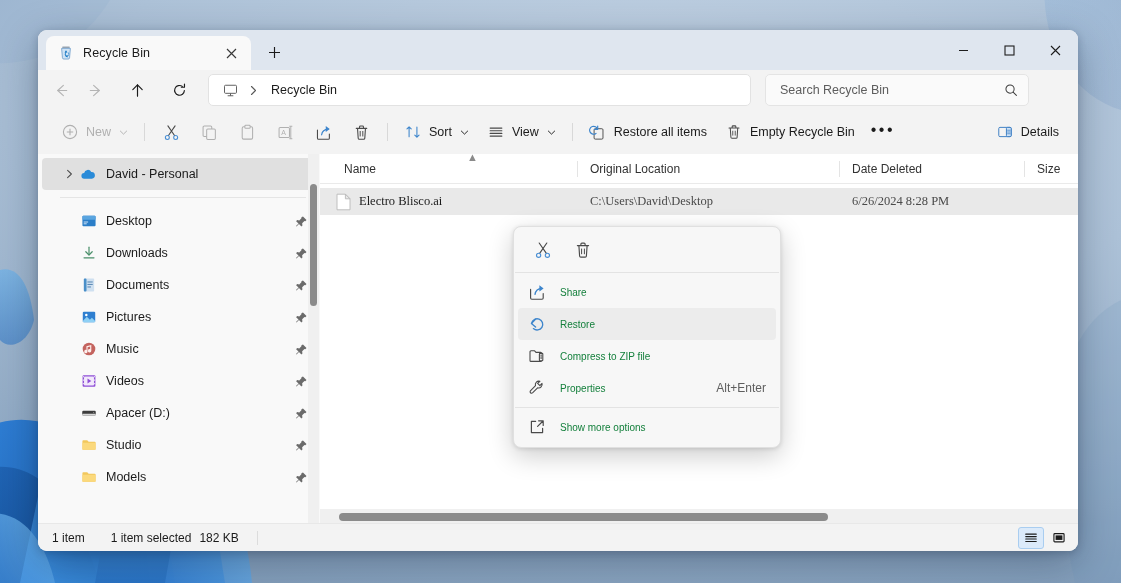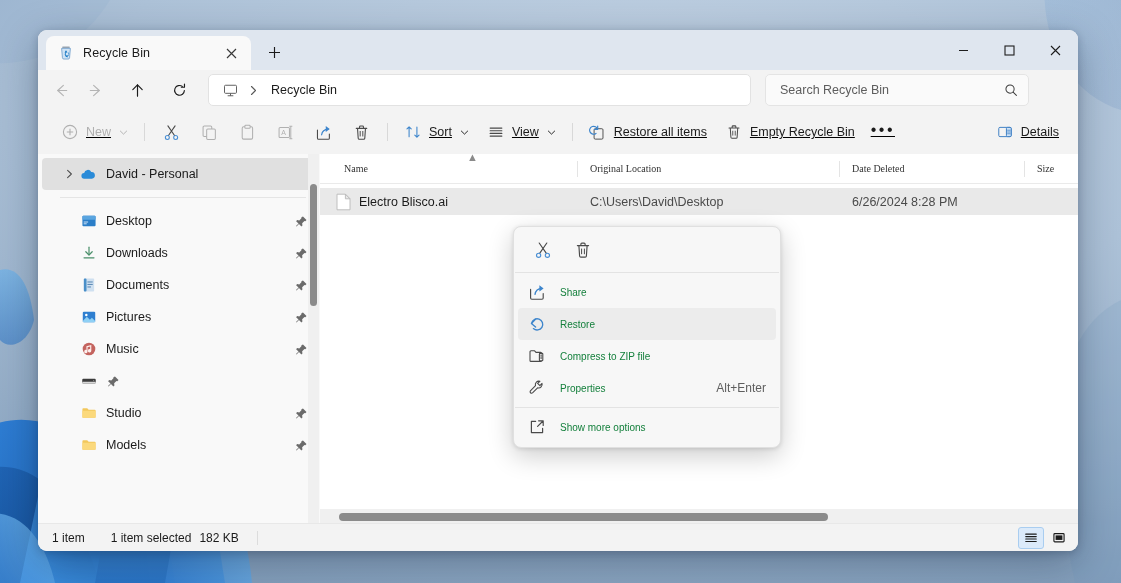--- a/index.html
+++ b/index.html
@@ -122,21 +122,20 @@
   .searchbox input::placeholder { color: #5d5d5d; }
   .search-ico { color: #3c3c3c; display: flex; align-items: center; }
 
   
   .cmdbar {
     height: 44px; flex: 0 0 44px;
     background: #f3f3f3;
     display: flex; align-items: center;
     padding: 0 10px 0 14px;
     gap: 0;
-    text-decoration: underline;
   }
   .cmd {
     height: 32px; border-radius: 5px;
     display: flex; align-items: center; gap: 7px;
     padding: 0 9px; color: #1b1b1b;
     white-space: nowrap;
   }
   .cmd.icononly { width: 38px; justify-content: center; padding: 0; }
   .cmd.disabled { color: #b0b0b0; }
   .cmd-label { font-size: 12.5px; }
@@ -209,43 +208,42 @@
     color: #8a8a8a; font-size: 11px; line-height: 1;
   }
   .colheader {
     height: 30px; flex: 0 0 30px;
     display: flex; align-items: center;
     border-bottom: 1px solid #eaeaea;
     position: relative;
     padding-left: 0;
   }
   .col {
-    font-size: 10px; color: #323232;
+    font-size: 12px; color: #323232;
     height: 30px; display: flex; align-items: center;
     padding-left: 12px;
     position: relative;
     white-space: nowrap;
-    font-family: Liberation Serif, serif;
   }
   .col::after {
     content: ""; position: absolute; right: 0; top: 7px;
     width: 1px; height: 16px; background: #e4e4e4;
   }
   .col-name { width: 258px; flex: 0 0 258px; padding-left: 24px; }
   .col-loc  { width: 262px; flex: 0 0 262px; }
   .col-date { width: 185px; flex: 0 0 185px; }
   .col-size { width: 90px;  flex: 0 0 90px; }
 
   .filelist { flex: 1 1 auto; position: relative; overflow: hidden; }
   .filerow {
     height: 27px; display: flex; align-items: center;
     background: #e9e9e9;
     margin: 4px 0 0 0;
   }
-  .fr-cell { font-size: 12.5px; color: #1b1b1b; padding-left: 12px; white-space: nowrap; overflow: hidden; }
+  .fr-cell { font-size: 12.5px; color: #1b1b1b; padding-left: 12px; white-space: nowrap; overflow: hidden; font-family: Liberation Serif, serif; }
   .fr-name { width: 258px; flex: 0 0 258px; display: flex; align-items: center; gap: 8px; padding-left: 16px; }
   .fr-loc  { width: 262px; flex: 0 0 262px; color: #4a4a4a; }
   .fr-date { width: 185px; flex: 0 0 185px; color: #4a4a4a; }
   .fr-size { width: 90px;  flex: 0 0 90px; color: #4a4a4a; }
   .file-ico { width: 15px; height: 18px; flex: 0 0 15px; display: block; }
 
   .hscroll-track {
     position: absolute; left: 0; right: 0; bottom: 0;
     height: 14px; background: #f0f0f0;
     border-top: 1px solid #f0f0f0;
@@ -706,30 +704,53 @@
             </svg>
         </span>
         <span class="sb-label">Music</span>
         <span class="sb-pin">
           <svg width="13" height="13" viewBox="0 0 14 14">
               <path d="M8.6 1.6 l3.8 3.8 -1.3 1.3 -.9-.3 -2.5 2.5 .3 2.3 -1.1 1.1 -2.6-2.6 -2.7 2.7 -.5-.5 2.7-2.7 -2.6-2.6 1.1-1.1 2.3 .3 2.5-2.5 -.3-.9 Z" fill="currentColor"></path>
             </svg>
         </span>
       </div>
 
+      <div class="sb-item">
+        <span class="sb-indent"></span>
+        <span class="sb-icon">
+          <svg width="16" height="16" viewBox="0 0 18 18">
+              <rect x="1.8" y="2.4" width="14.4" height="13.2" rx="1.2" fill="#8f4fd6"></rect>
+              <rect x="3.4" y="4" width="11.2" height="10" rx=".8" fill="#f2e9fb"></rect>
+              <path d="M7.3 6.3 L11.6 9 L7.3 11.7 Z" fill="#8f4fd6"></path>
+              <rect x="2" y="3.4" width="1.3" height="1.5" fill="#e4d4f6"></rect>
+              <rect x="2" y="7.3" width="1.3" height="1.5" fill="#e4d4f6"></rect>
+              <rect x="2" y="11.2" width="1.3" height="1.5" fill="#e4d4f6"></rect>
+              <rect x="14.7" y="3.4" width="1.3" height="1.5" fill="#e4d4f6"></rect>
+              <rect x="14.7" y="7.3" width="1.3" height="1.5" fill="#e4d4f6"></rect>
+              <rect x="14.7" y="11.2" width="1.3" height="1.5" fill="#e4d4f6"></rect>
+            </svg>
+        </span>
+        <span class="sb-label">Videos</span>
+        <span class="sb-pin">
+          <svg width="13" height="13" viewBox="0 0 14 14">
+              <path d="M8.6 1.6 l3.8 3.8 -1.3 1.3 -.9-.3 -2.5 2.5 .3 2.3 -1.1 1.1 -2.6-2.6 -2.7 2.7 -.5-.5 2.7-2.7 -2.6-2.6 1.1-1.1 2.3 .3 2.5-2.5 -.3-.9 Z" fill="currentColor"></path>
+            </svg>
+        </span>
+      </div>
 
       <div class="sb-item">
         <span class="sb-indent"></span>
         <span class="sb-icon">
           <svg width="16" height="16" viewBox="0 0 18 18">
               <rect x="1.4" y="6.6" width="15.2" height="5.2" rx="1.2" fill="#3c3c3c"></rect>
               <rect x="1.4" y="9.8" width="15.2" height="2" rx=".8" fill="#d8d8d8"></rect>
               <circle cx="14.2" cy="8.5" r=".7" fill="#8f8f8f"></circle>
             </svg>
         </span>
+        <span class="sb-label">Apacer (D:)</span>
         <span class="sb-pin">
           <svg width="13" height="13" viewBox="0 0 14 14">
               <path d="M8.6 1.6 l3.8 3.8 -1.3 1.3 -.9-.3 -2.5 2.5 .3 2.3 -1.1 1.1 -2.6-2.6 -2.7 2.7 -.5-.5 2.7-2.7 -2.6-2.6 1.1-1.1 2.3 .3 2.5-2.5 -.3-.9 Z" fill="currentColor"></path>
             </svg>
         </span>
       </div>
 
       <div class="sb-item">
         <span class="sb-indent"></span>
         <span class="sb-icon">

